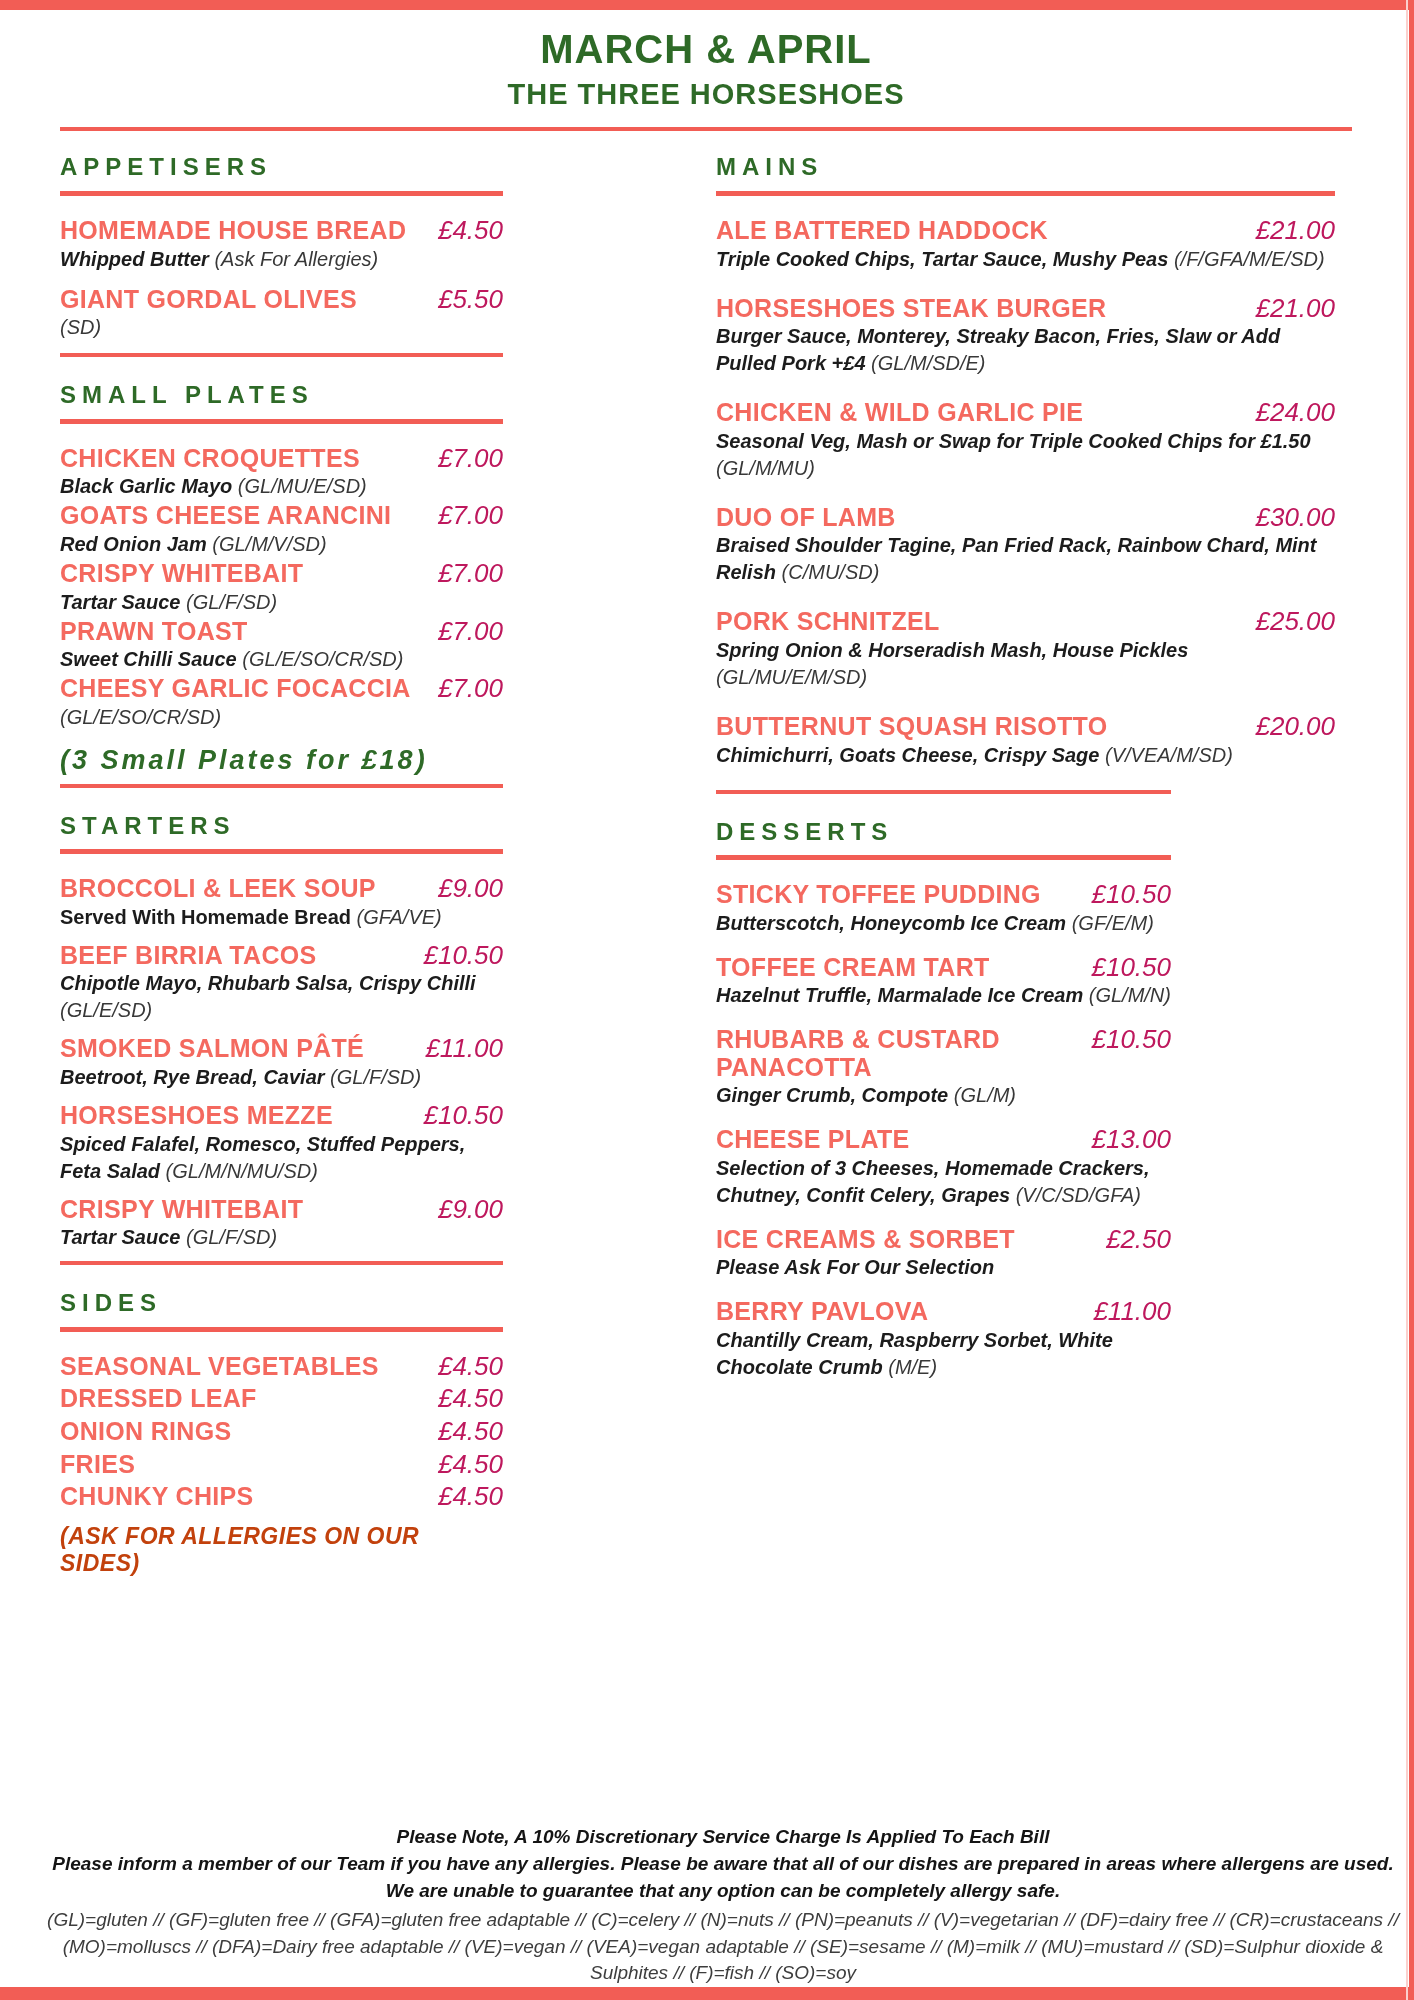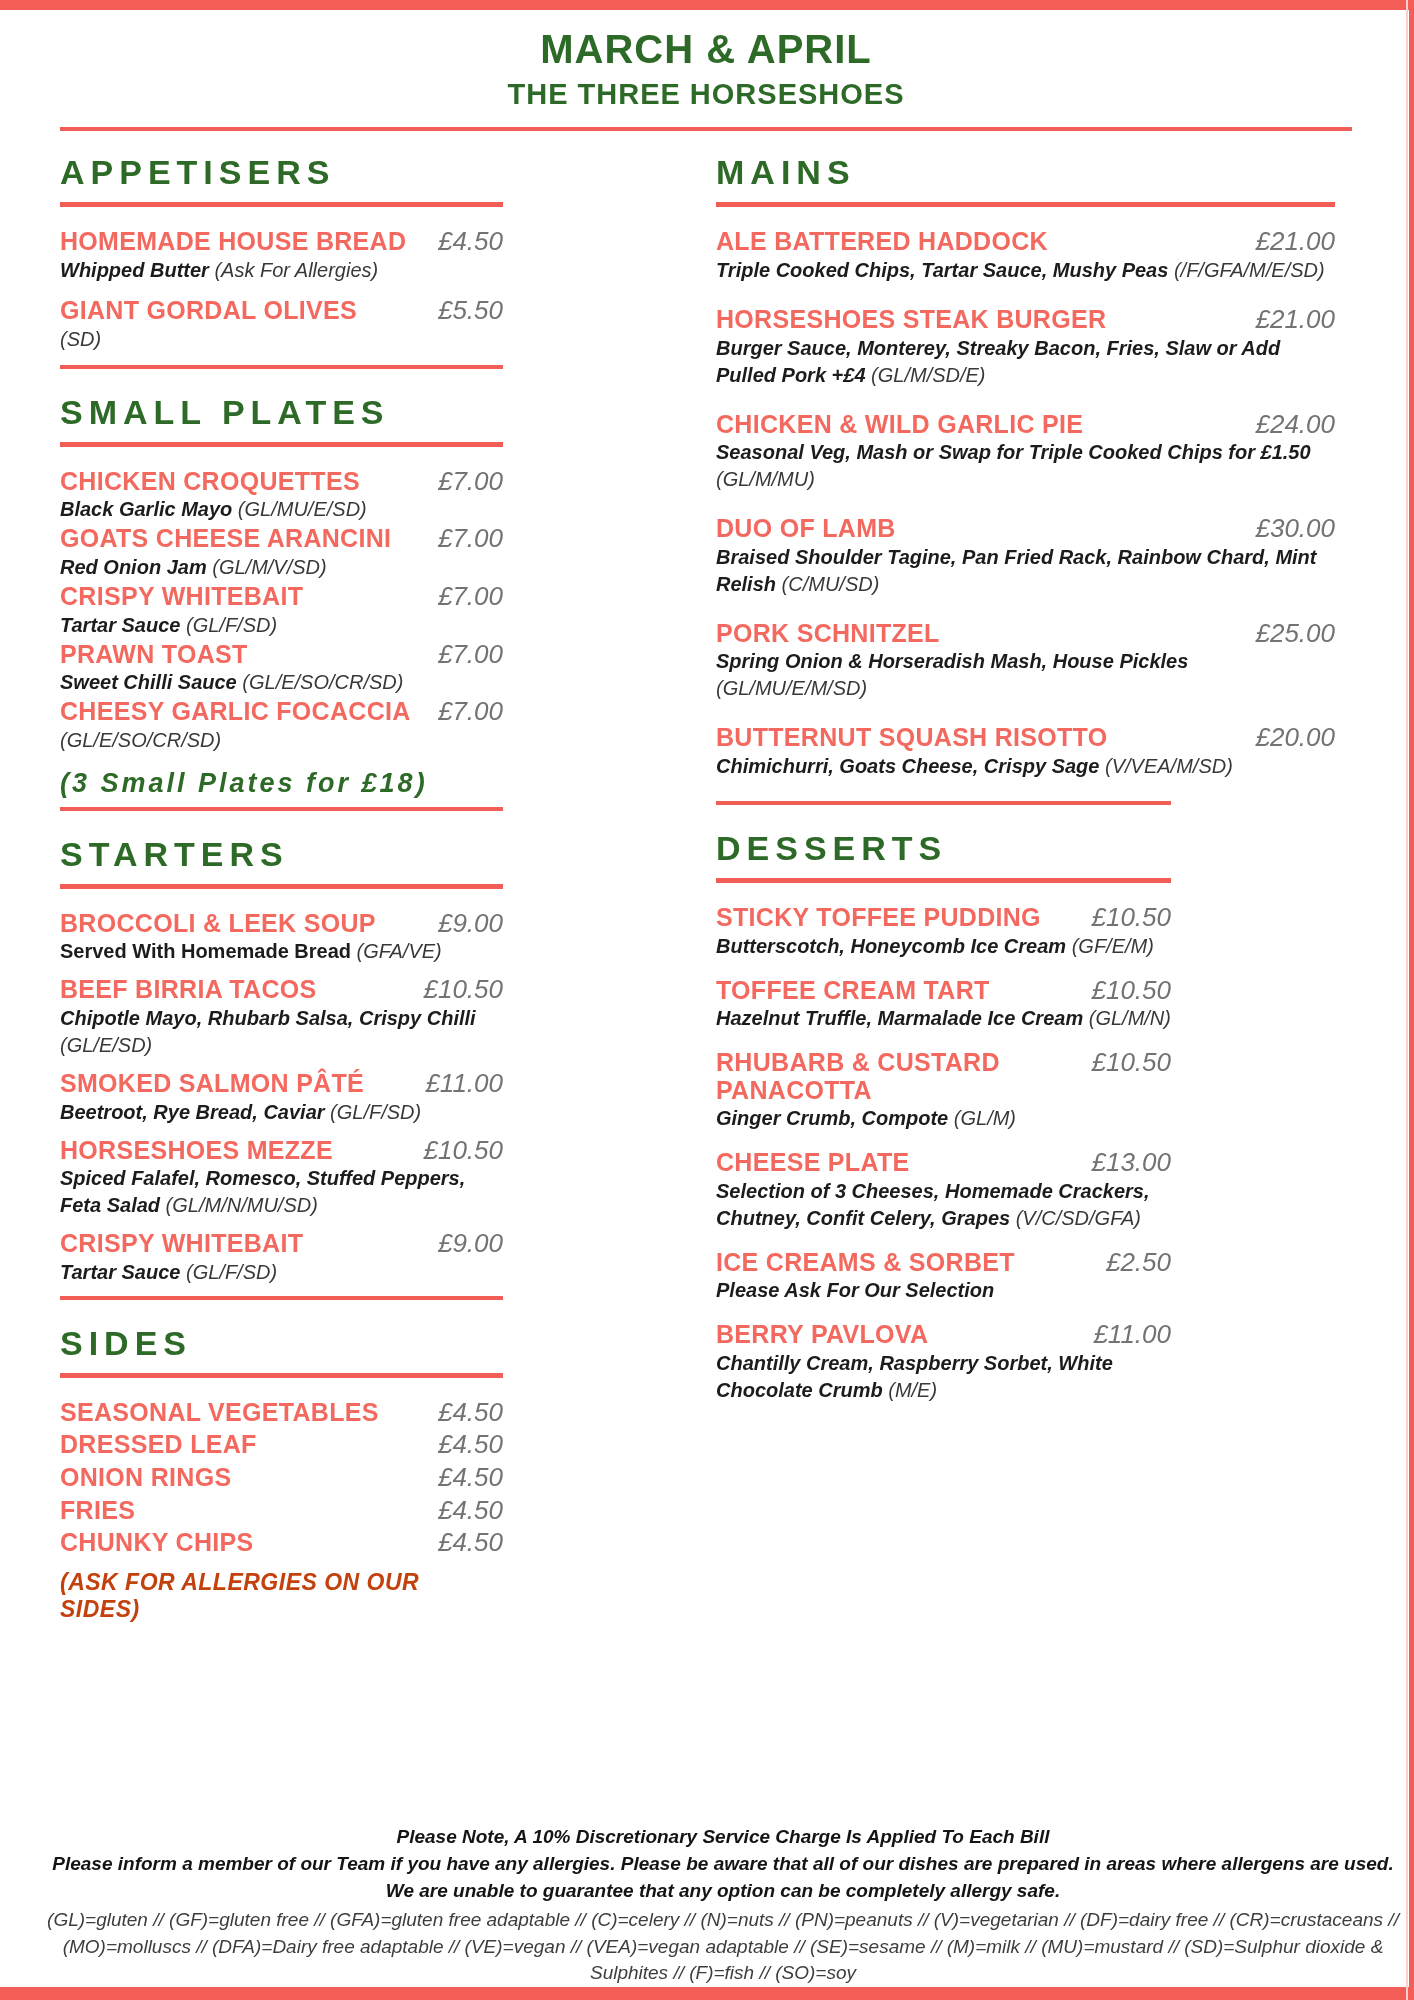--- a/index.html
+++ b/index.html
@@ -27,34 +27,34 @@
   }
   .header-rule{height:4px;background:var(--red,#f25d55);margin-top:16px;}
 
   .menu-columns{display:flex;margin-top:22px;align-items:flex-start;}
   .col-left{width:443px;margin-right:213px;flex:0 0 auto;}
   .col-right{width:619px;flex:0 0 auto;}
 
   .section{margin:0;}
   .section-sep{height:4px;background:var(--red,#f25d55);margin:8px 0 24px;}
   .section-heading{
-    margin:0;font-size:34px;line-height:1.15;font-weight:bold;
+    margin:0;font-size:24px;line-height:1.15;font-weight:bold;
     color:var(--green,#2e6a27);letter-spacing:6px;
   }
   .heading-rule{height:5px;background:var(--red,#f25d55);margin:10px 0 20px;}
 
   .item{margin-bottom:14px;}
   .item-row{display:flex;align-items:flex-start;}
   .item-name{
     flex:1 1 auto;font-weight:bold;color:var(--itemred,#f4695f);
     font-size:25px;line-height:1.12;letter-spacing:0.3px;
   }
   .item-price{
     flex:0 0 auto;padding-left:14px;font-style:italic;font-size:26px;
-    line-height:1.1;color:#737373;white-space:nowrap;font-weight:normal;
+    line-height:1.1;color:#be185d;white-space:nowrap;font-weight:normal;
   }
   .item-desc{font-size:20px;line-height:1.35;margin-top:1px;}
   .desc-main{font-weight:bold;font-style:italic;color:#1c1c1c;}
   .desc-main.upright{font-style:normal;}
   .item-allergens{font-style:italic;font-weight:normal;color:#383838;}
 
   .sec-appetisers .item{margin-bottom:12px;}
   .sec-small-plates .item{margin-bottom:1px;}
   .sec-starters .item{margin-bottom:10px;}
   .sec-sides .item{margin-bottom:4px;}

